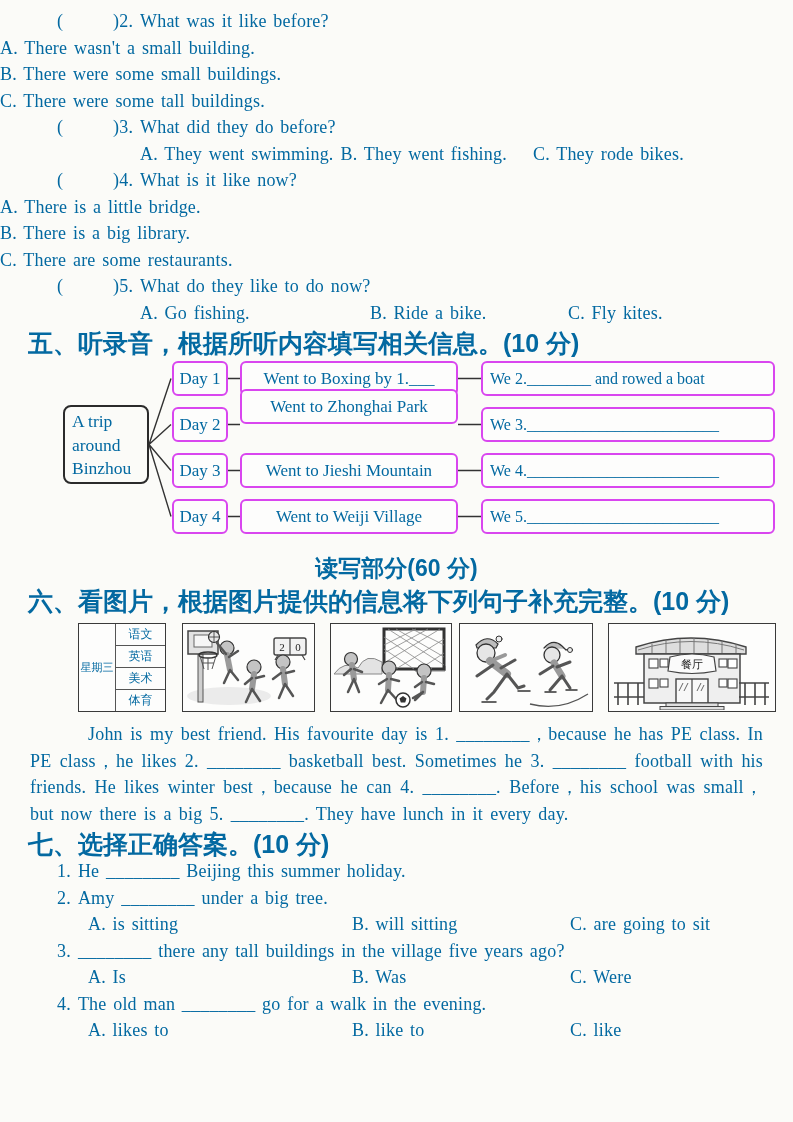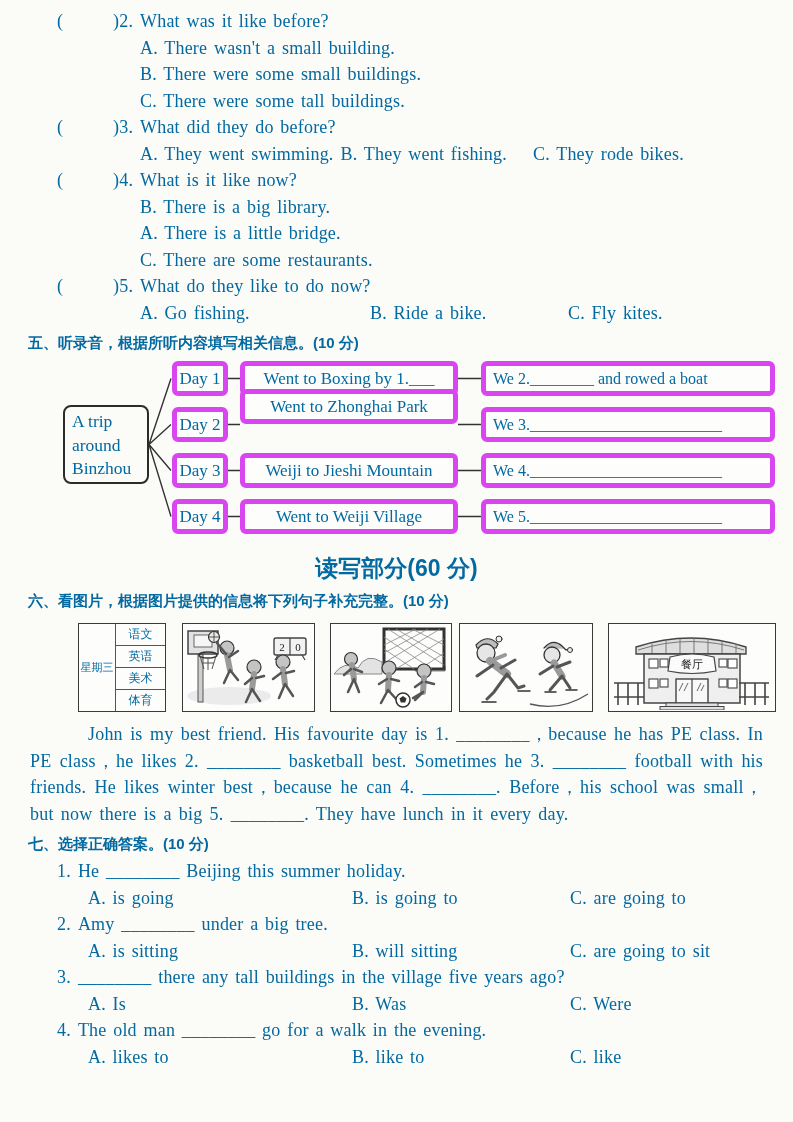--- a/index.html
+++ b/index.html
@@ -8,47 +8,47 @@
     width:793px;height:1122px;position:relative;overflow:hidden;
     background:#fbfbf8;color:#0369a1;margin:0 auto;
     font-family:"Liberation Serif","DejaVu Serif",serif;
     padding-top:8px;box-sizing:border-box;
   }
   
   .mc{font-size:18px;line-height:26.5px;letter-spacing:.2px;word-spacing:2px;}
   .stem-line{padding-left:57px;}
   .paren{display:inline-block;width:56px;}
   .qn{display:inline-block;width:27px;}
-  .opts.stacked .opt{padding-left:140px;}
+  .opts.stacked .opt{}
   .opts.inline{padding-left:140px;}
   .opts.inline .opt-b{margin-left:7px;}
   .opts.inline .opt-c{margin-left:26px;}
   .opts.columns{padding-left:140px;}
   .opts.columns .opt-a{display:inline-block;width:230px;}
   .opts.columns .opt-b{display:inline-block;width:198px;}
   
   .sec-title{
     font-family:"Liberation Sans","DejaVu Sans",sans-serif;
-    font-weight:bold;font-size:15px;line-height:24px;
+    font-weight:bold;font-size:25px;line-height:24px;
     margin:5px 0 2px 28px;
   }
   .part-header{
     text-align:center;font-family:"Liberation Sans","DejaVu Sans",sans-serif;
     font-weight:bold;font-size:23px;margin:9px 0 3px 0;
   }
   
   .diagram{position:relative;height:186px;margin-top:3px;}
   .dlines{position:absolute;left:0;top:0;}
   .rootbox{
     position:absolute;left:63px;top:47px;width:86px;height:79px;
     border:2px solid #2b2b2b;border-radius:8px;box-sizing:border-box;
     padding:3px 0 0 7px;font-size:17.5px;line-height:23.5px;
   }
   .dbox{
-    position:absolute;border:5px solid #d946ef;border-radius:6px;
+    position:absolute;border:2px solid #d946ef;border-radius:6px;
     box-sizing:border-box;display:flex;align-items:center;
     font-size:17px;white-space:nowrap;background:#fdfdfc;height:35px;
   }
   .dbox.day{left:172px;width:56px;justify-content:center;}
   .dbox.mid{left:240px;width:218px;justify-content:center;}
   .dbox.res{left:481px;width:294px;padding-left:7px;font-size:16px;}
   
   .pics{display:flex;margin:10px 0 0 78px;height:89px;align-items:stretch;}
   .pic{border:1.5px solid #3a3a3a;box-sizing:border-box;background:#fdfdfc;height:89px;}
   .pic-tt{width:88px;margin-right:16px;display:flex;font-family:"Liberation Sans","DejaVu Sans",sans-serif;}
@@ -94,22 +94,22 @@
           <div class="opt opt-c">C. There were some tall buildings.</div>
         </div>
       </div>
       <div class="q">
         <div class="stem-line"><span class="paren">(</span><span class="qn">)3.</span><span class="stem">What did they do before?</span></div>
         <div class="opts inline"><span class="opt opt-a">A. They went swimming.</span><span class="opt opt-b">B. They went fishing.</span><span class="opt opt-c">C. They rode bikes.</span></div>
       </div>
       <div class="q">
         <div class="stem-line"><span class="paren">(</span><span class="qn">)4.</span><span class="stem">What is it like now?</span></div>
         <div class="opts stacked">
+          <div class="opt opt-a">A. There is a little bridge.</div>
           <div class="opt opt-b">B. There is a big library.</div>
-          <div class="opt opt-a">A. There is a little bridge.</div>
           <div class="opt opt-c">C. There are some restaurants.</div>
         </div>
       </div>
       <div class="q">
         <div class="stem-line"><span class="paren">(</span><span class="qn">)5.</span><span class="stem">What do they like to do now?</span></div>
         <div class="opts columns"><span class="opt opt-a">A. Go fishing.</span><span class="opt opt-b">B. Ride a bike.</span><span class="opt opt-c">C. Fly kites.</span></div>
       </div>
     </section>
 
   <h3 class="sec-title">五、听录音，根据所听内容填写相关信息。(10 分)</h3>
@@ -122,21 +122,21 @@
     </svg>
     <div class="rootbox">A trip around Binzhou</div>
 
   <div class="dbox day" style="top: 3px;">Day 1</div>
       <div class="dbox mid" style="top: 3px;">Went to Boxing by 1.___</div>
       <div class="dbox res" style="top: 3px;">We 2.________ and rowed a boat</div>
       <div class="dbox day" style="top: 49px;">Day 2</div>
       <div class="dbox mid" style="top: 31px;">Went to Zhonghai Park</div>
       <div class="dbox res" style="top: 49px;">We 3.________________________</div>
       <div class="dbox day" style="top: 95px;">Day 3</div>
-      <div class="dbox mid" style="top: 95px;">Weiji to Jieshi Mountain</div>
+      <div class="dbox mid" style="top: 95px;">Went to Jieshi Mountain</div>
       <div class="dbox res" style="top: 95px;">We 4.________________________</div>
       <div class="dbox day" style="top: 141px;">Day 4</div>
       <div class="dbox mid" style="top: 141px;">Went to Weiji Village</div>
       <div class="dbox res" style="top: 141px;">We 5.________________________</div>
     </div>
 
   <h2 class="part-header">读写部分(60 分)</h2>
 
   <h3 class="sec-title">六、看图片，根据图片提供的信息将下列句子补充完整。(10 分)</h3>
 
@@ -274,21 +274,20 @@
         </g>
       </svg>
     </div>
   </div>
 
   <p class="passage">John is my best friend. His favourite day is 1. ________，because he has PE class. In PE class，he likes 2. ________ basketball best. Sometimes he 3. ________ football with his friends. He likes winter best，because he can 4. ________. Before，his school was small，but now there is a big 5. ________. They have lunch in it every day.</p>
 
   <h3 class="sec-title">七、选择正确答案。(10 分)</h3>
   <section class="sec7">
       <div class="q7-stem"><span class="qn7">1.</span><span>He ________ Beijing this summer holiday.</span></div>
-      <div class="q7-opts"><span class="co co-a">A. is going</span><span class="co co-b">B. is going to</span><span class="co co-c">C. are going to</span></div>
       <div class="q7-stem"><span class="qn7">2.</span><span>Amy ________ under a big tree.</span></div>
       <div class="q7-opts"><span class="co co-a">A. is sitting</span><span class="co co-b">B. will sitting</span><span class="co co-c">C. are going to sit</span></div>
       <div class="q7-stem"><span class="qn7">3.</span><span>________ there any tall buildings in the village five years ago?</span></div>
       <div class="q7-opts"><span class="co co-a">A. Is</span><span class="co co-b">B. Was</span><span class="co co-c">C. Were</span></div>
       <div class="q7-stem"><span class="qn7">4.</span><span>The old man ________ go for a walk in the evening.</span></div>
       <div class="q7-opts"><span class="co co-a">A. likes to</span><span class="co co-b">B. like to</span><span class="co co-c">C. like</span></div>
     </section>
 
 </div>
 

